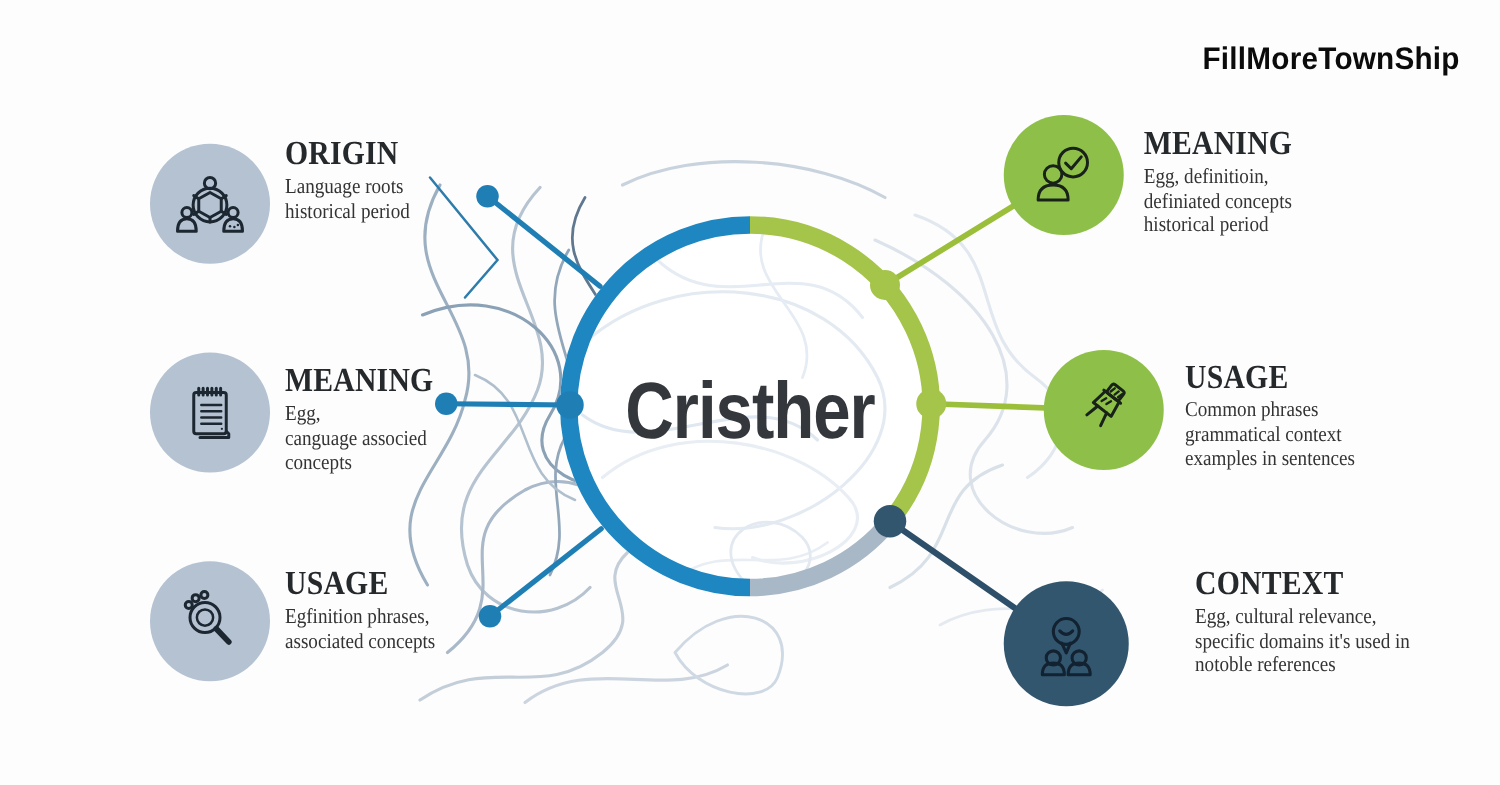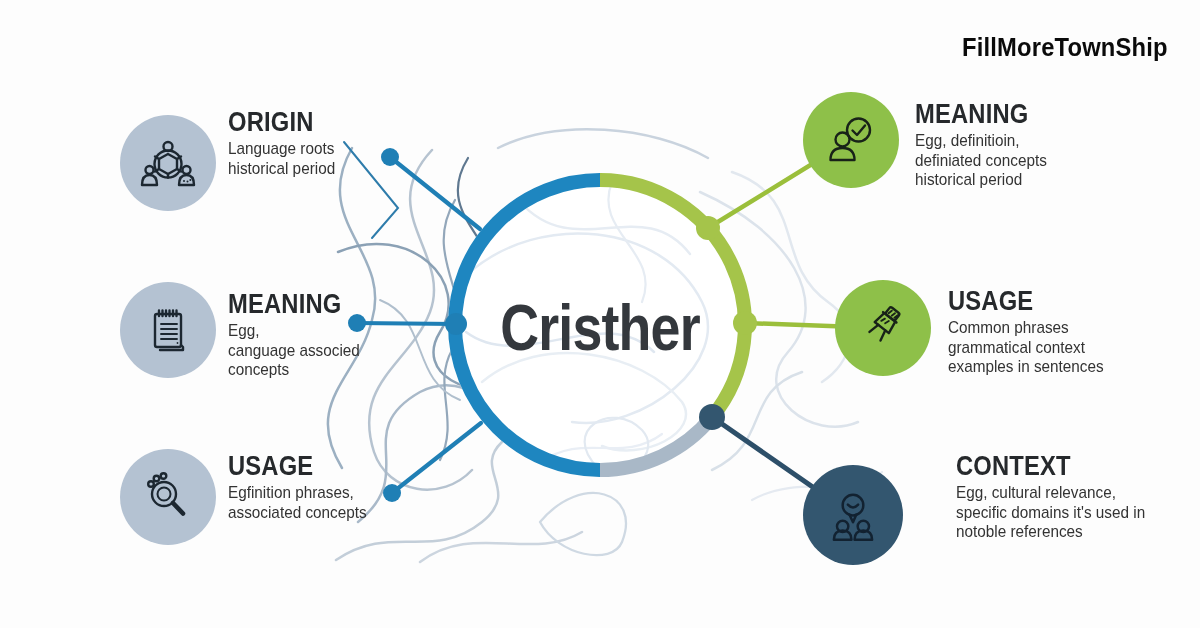--- a/index.html
+++ b/index.html
@@ -8,21 +8,21 @@
   #bg-svg{position:absolute;left:0;top:0;}
 
   .brand{position:absolute;left:962px;top:33px;font-size:25px;font-weight:700;color:#0b0b0b;
          letter-spacing:.2px;transform:scaleX(.95);transform-origin:0 0;white-space:nowrap;}
 
   .badge{position:absolute;border-radius:50%;display:flex;align-items:center;justify-content:center;}
   .badge.slate{background:#b4c2d2;}
   .badge.green{background:#8ec049;}
   .badge.navy{background:#33566f;}
 
-  .node-text{position:absolute;}
+  .node-text{position:absolute;font-family:Liberation Serif, serif;}
   .node-title{font-size:27px;font-weight:700;color:#26292c;letter-spacing:.2px;white-space:nowrap;
               transform:scaleX(.88);transform-origin:0 0;line-height:1.05;}
   .node-lines{margin-top:3px;font-size:17px;line-height:19.5px;color:#333;white-space:nowrap;
               transform:scaleX(.9);transform-origin:0 0;}
 
   .center-title{position:absolute;left:450px;top:291px;width:300px;text-align:center;
                 font-size:64px;font-weight:700;color:#34383d;letter-spacing:-1px;
                 transform:scaleX(.84);white-space:nowrap;}
 </style>
 </head>

